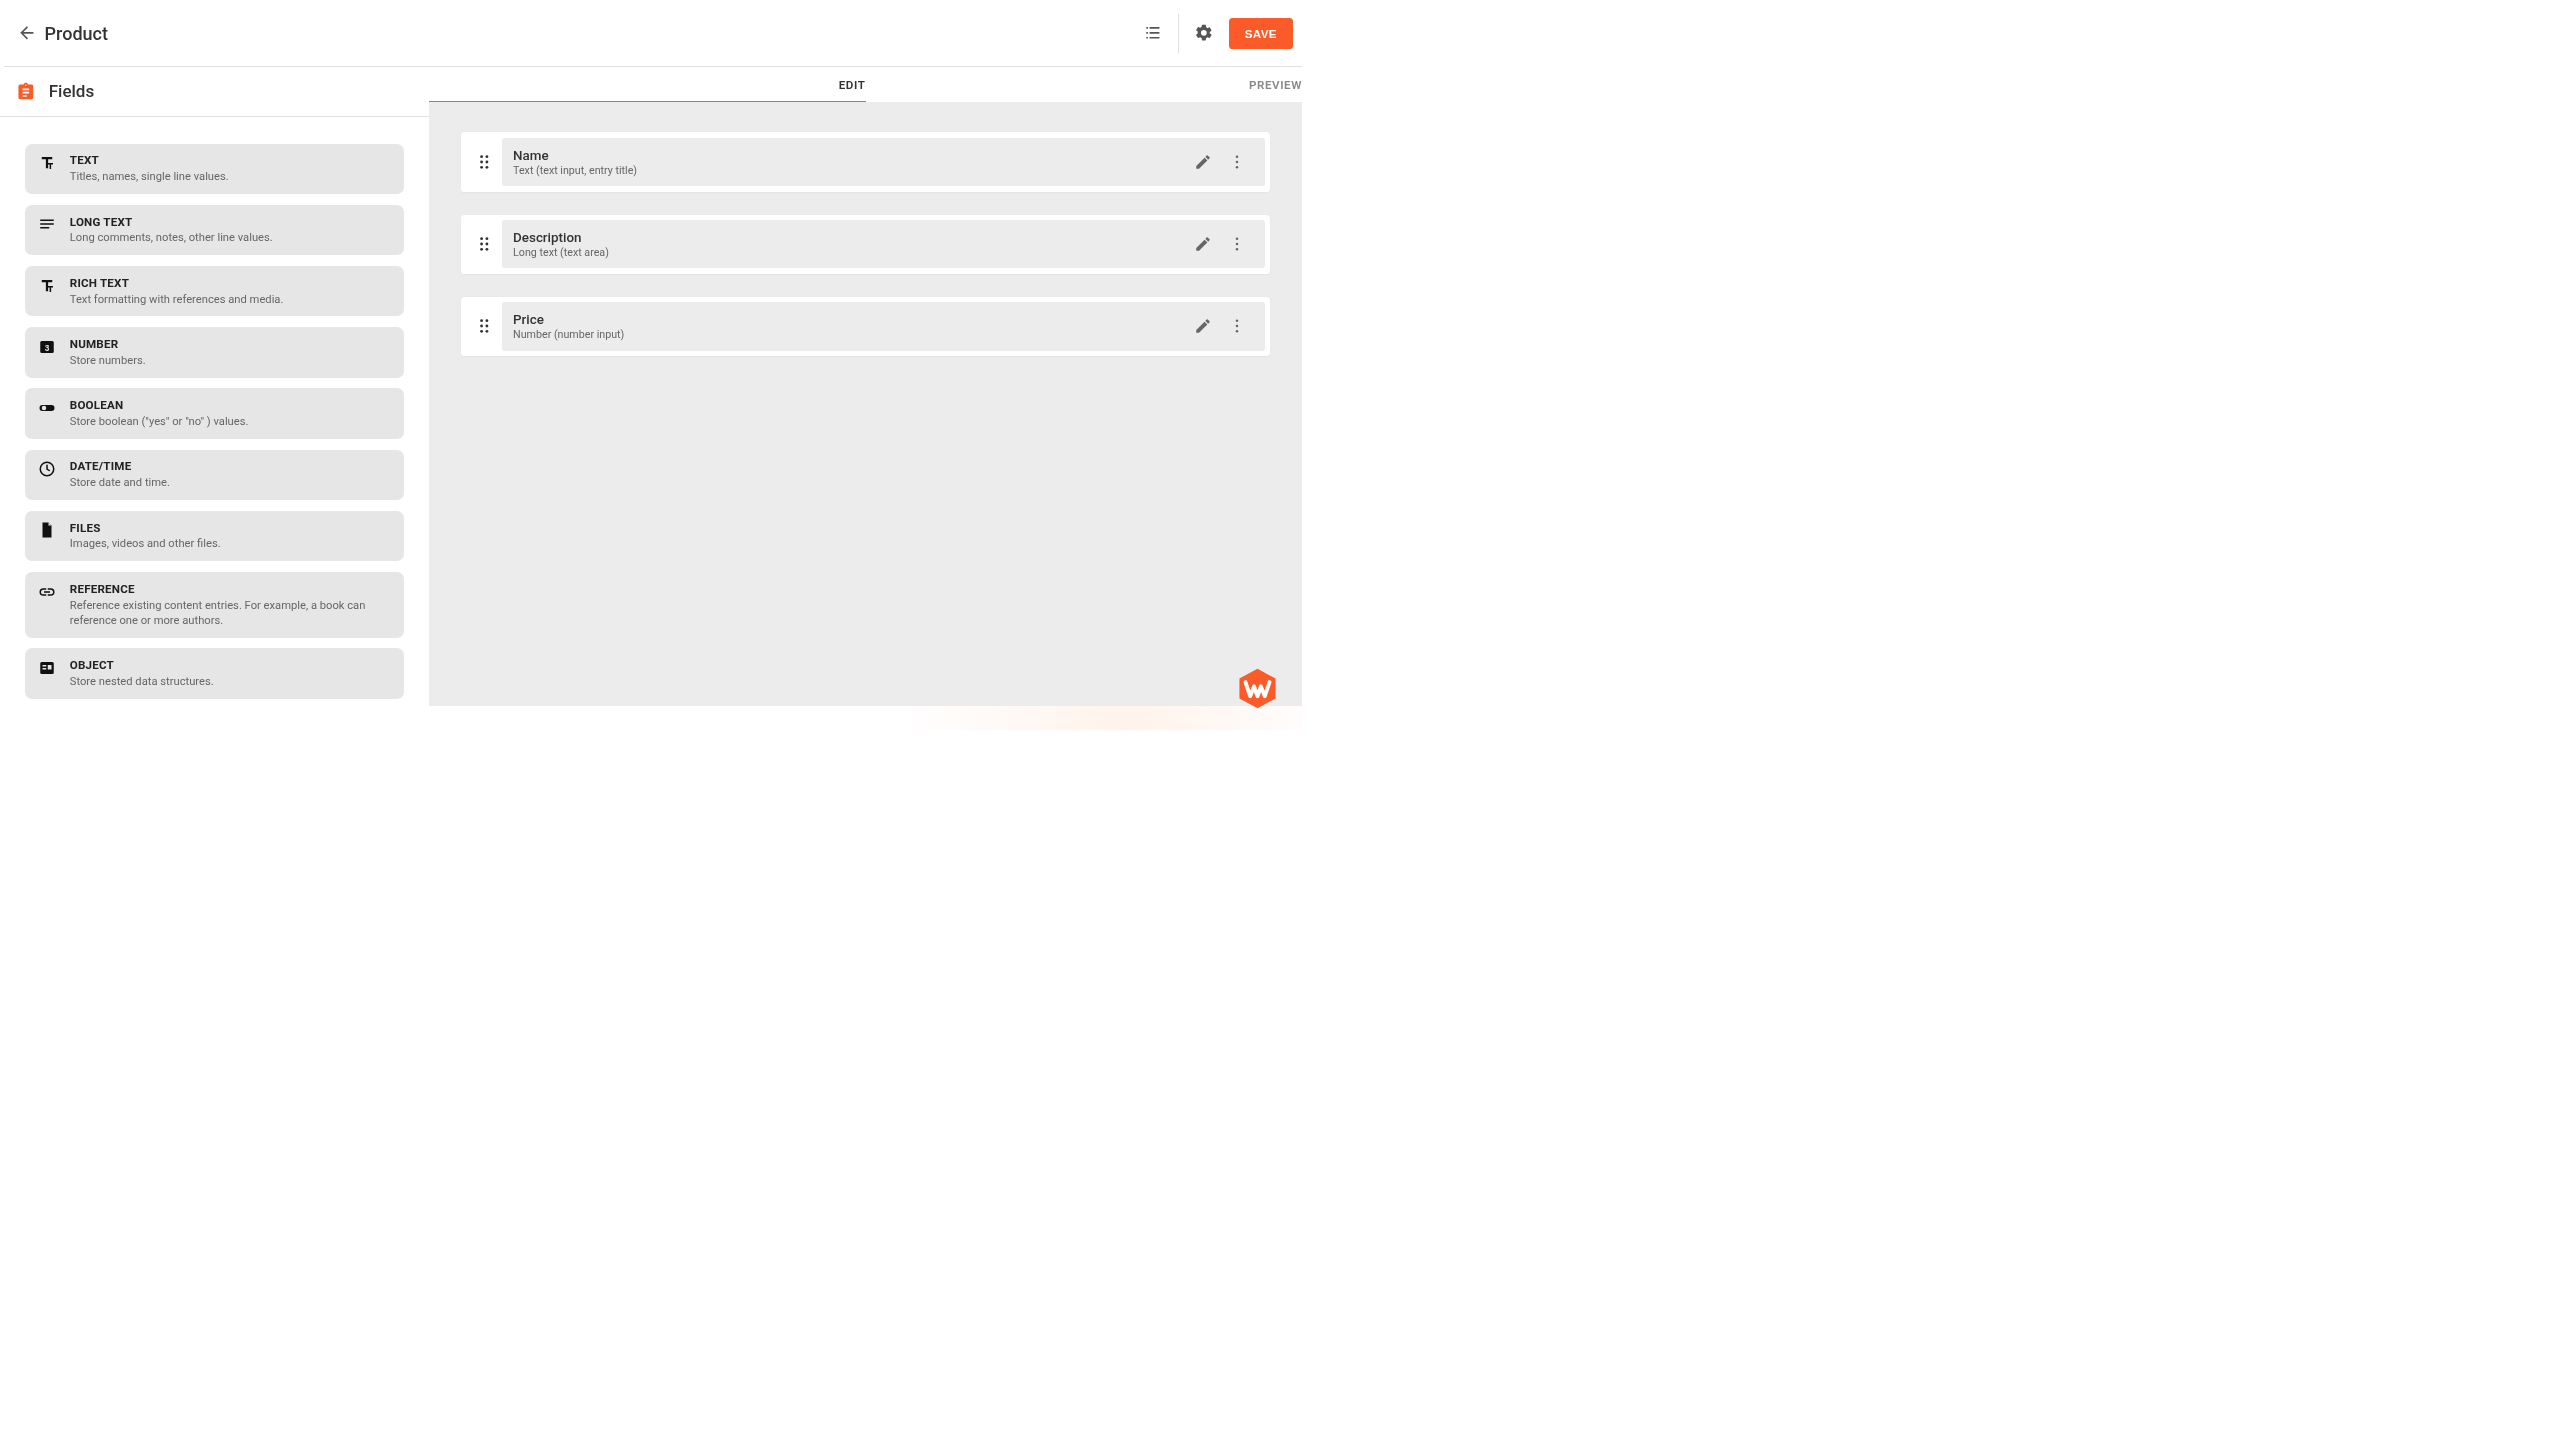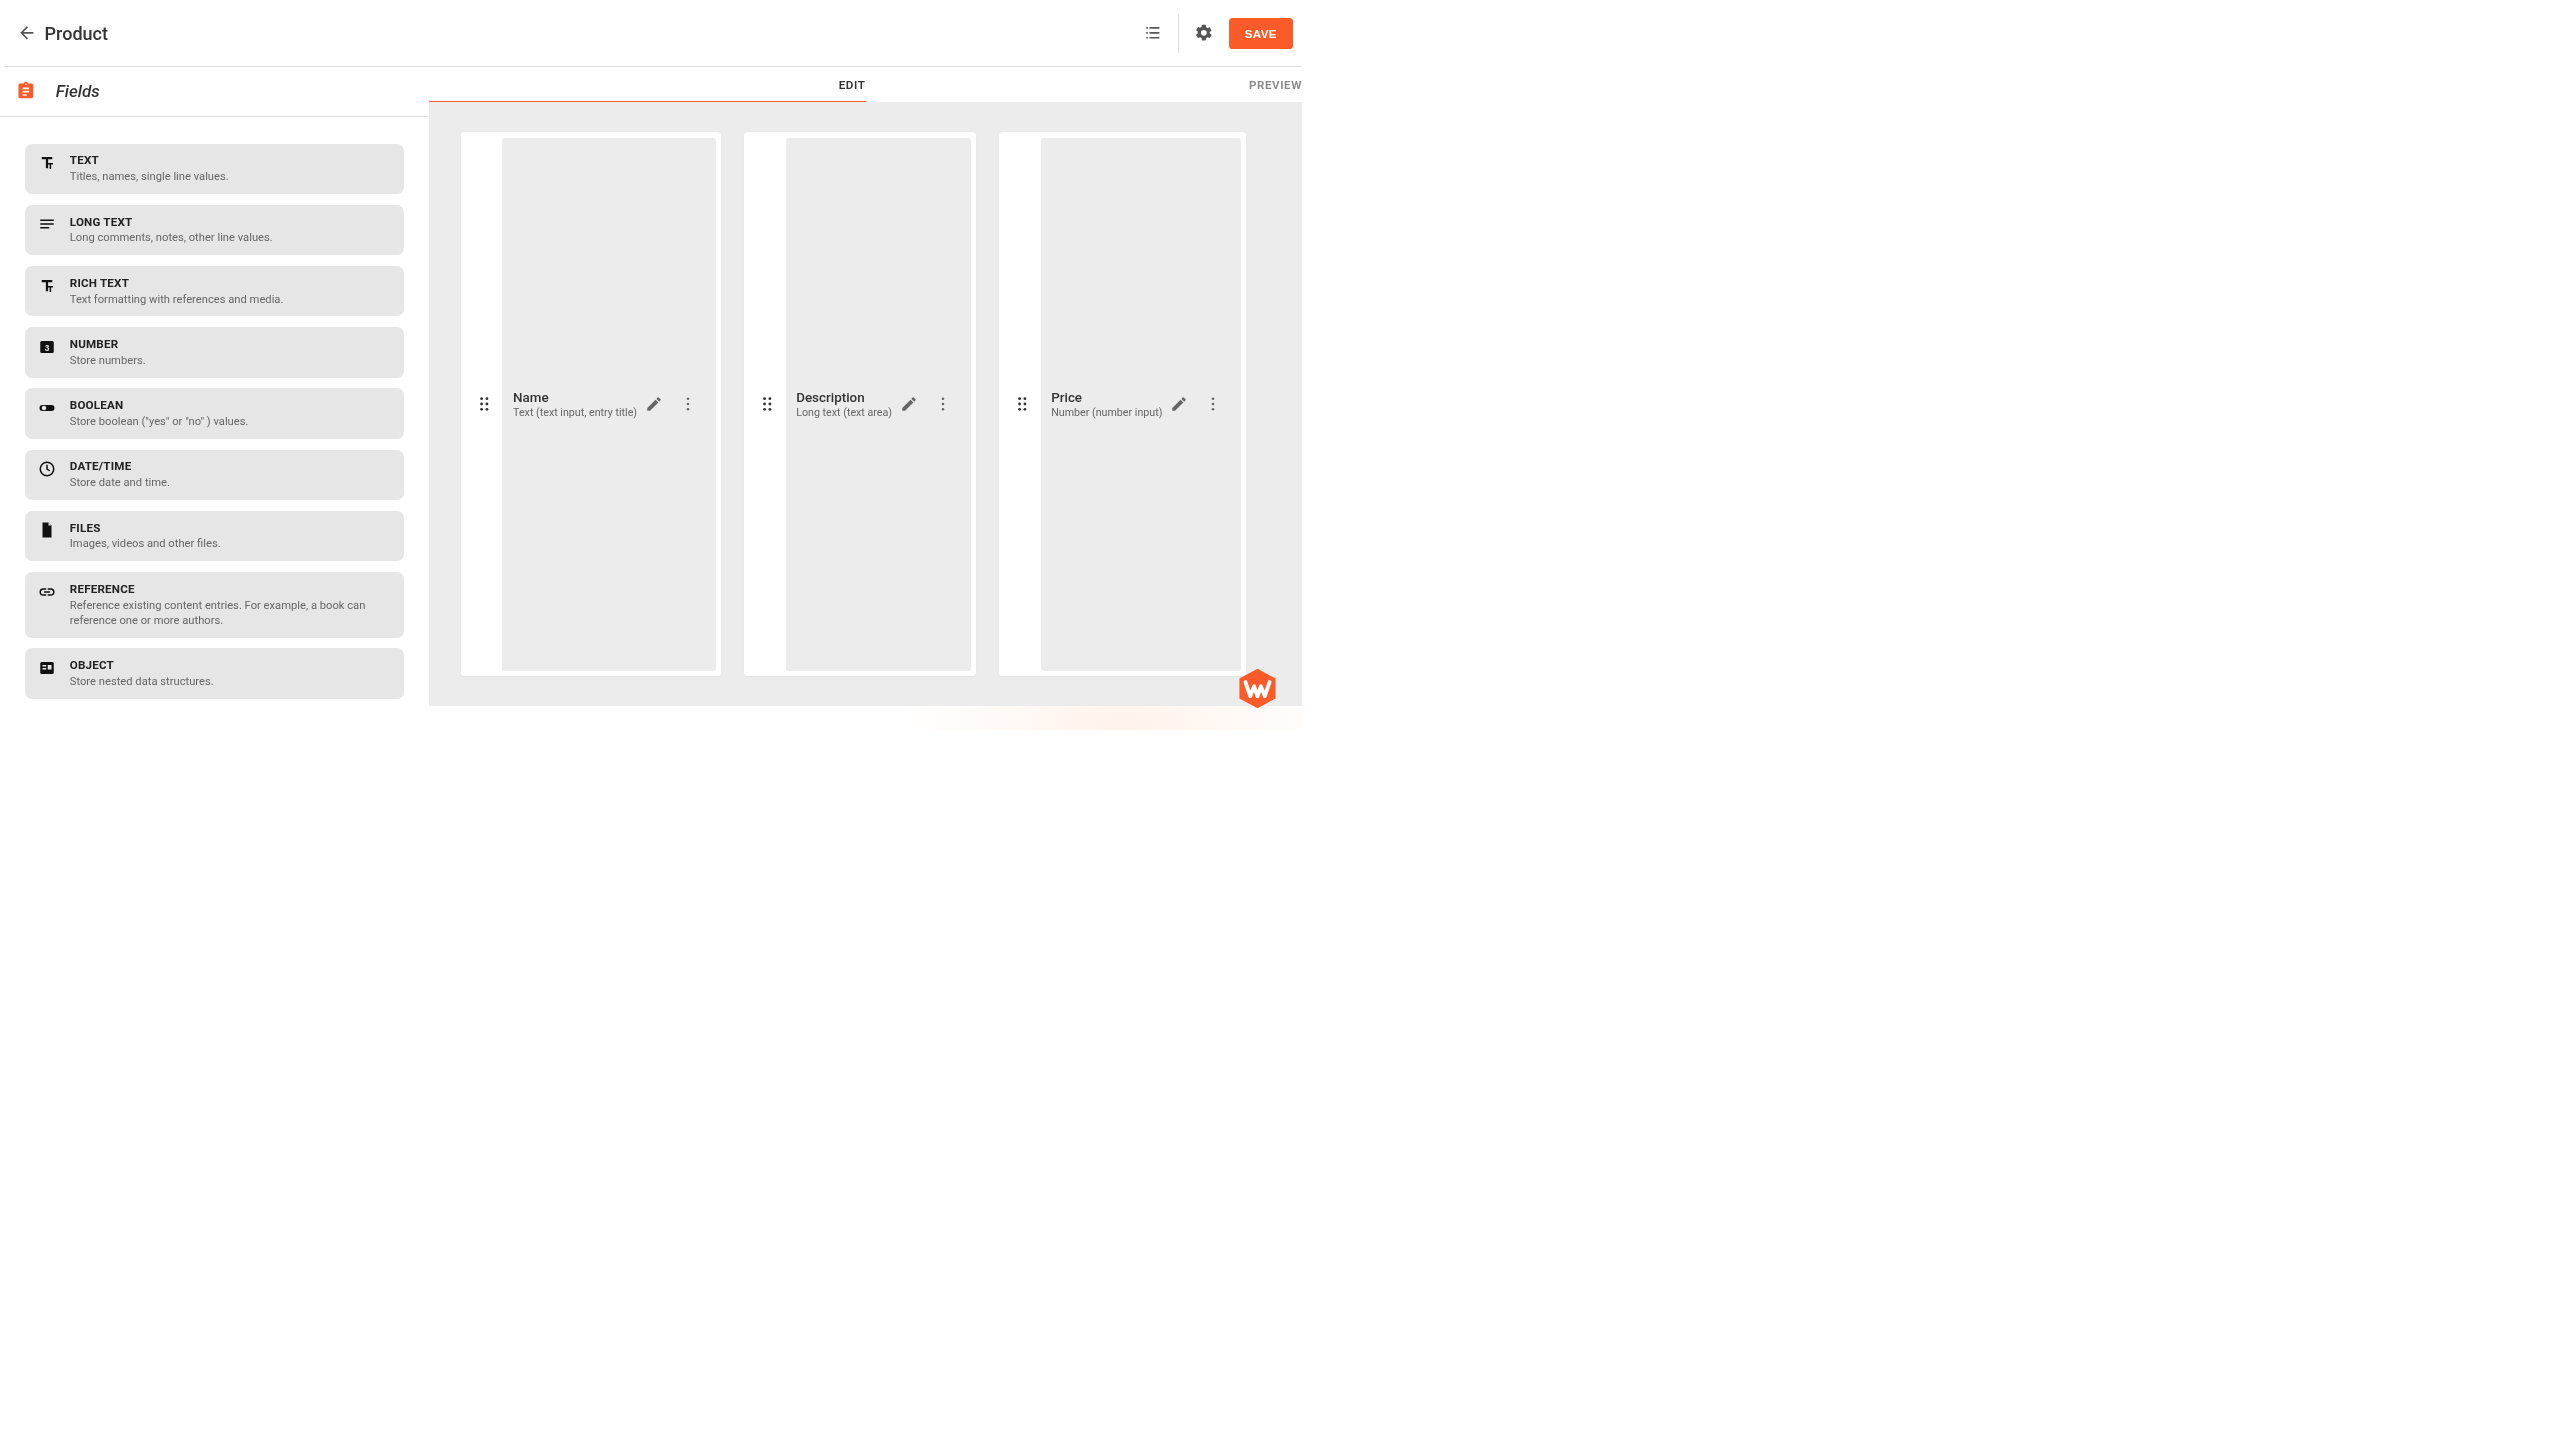--- a/index.html
+++ b/index.html
@@ -99,25 +99,24 @@
   z-index: 1;
 }
 
 .sidebar {
   width: 429px;
   background: #fff;
   border-right: 0px solid transparent;
 }
 .sidebar-header {
   display: flex;
-  align-items: flex-start;
+  align-items: flex-end;
   padding: 14.3px 18px 14.3px 16px;
   border-bottom: 0.9px solid #e0e0e0;
-  gap: 20px;
-  font-style: italic;
+  gap: 13px;
 }
 .sidebar-header svg { display: block; }
 .sidebar-header-title {
   font-size: 17px;
   font-weight: 500;
   color: #333;
 }
 .field-types {
   padding: 27px 25px 18px 25px;
   display: flex;
@@ -180,21 +179,21 @@
 }
 .tab.active {
   color: #333;
   border-bottom-color: #fa5b28;
 }
 
 .canvas {
   flex: 1;
   padding: 30px 32px;
   display: flex;
-  flex-direction: row;
+  flex-direction: column;
   gap: 23px;
 }
 .field-card {
   background: #fff;
   border-radius: 3.6px;
   box-shadow: 0 0.9px 1.8px rgba(0,0,0,0.04);
   display: flex;
   align-items: stretch;
   padding: 5.4px;
 }

